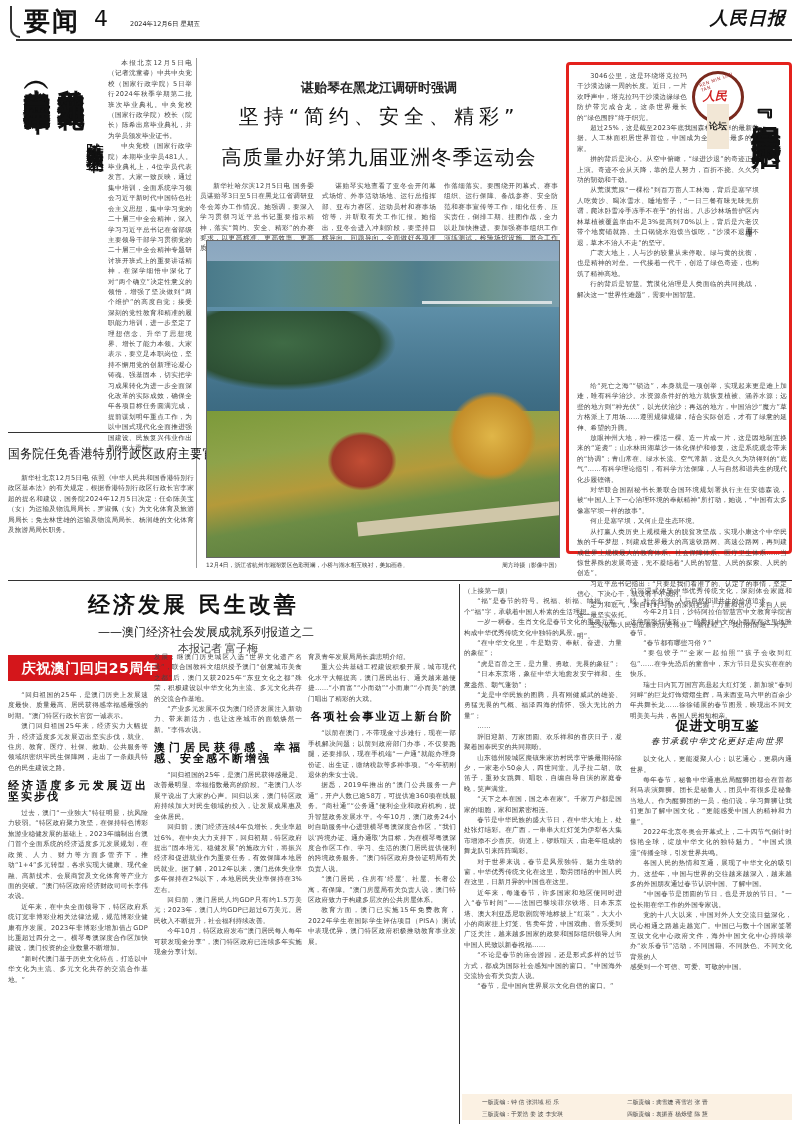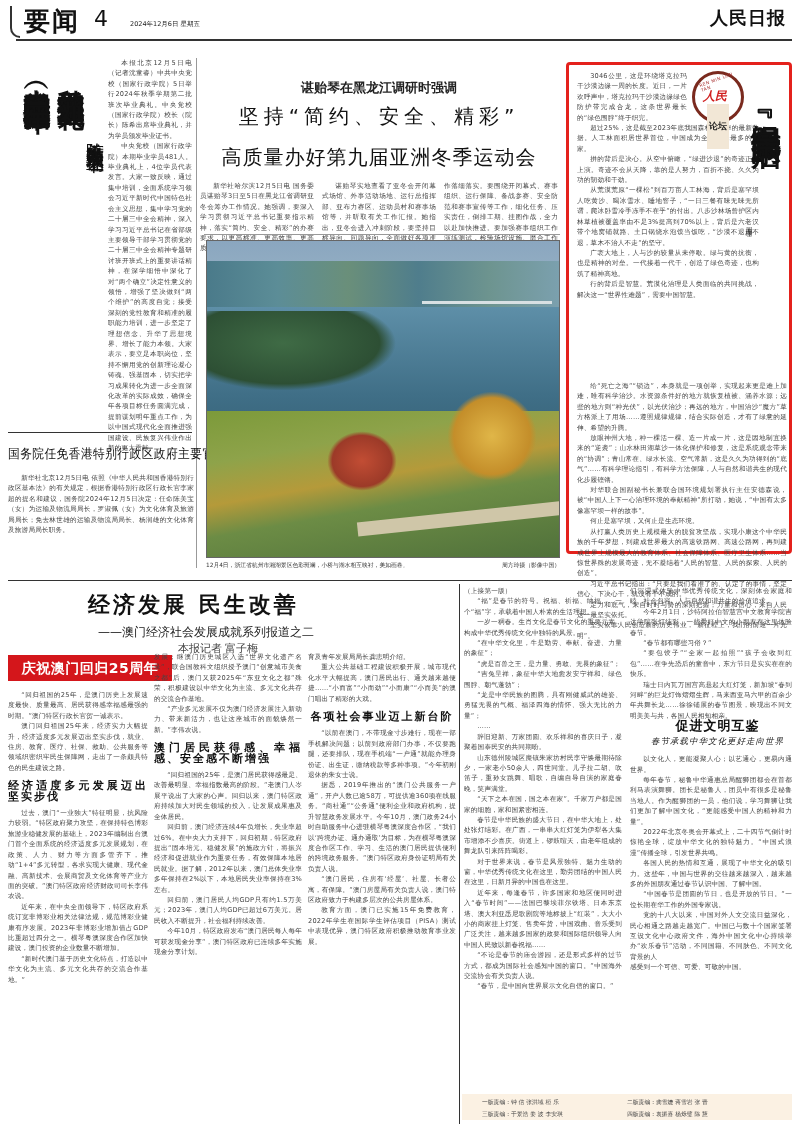--- a/index.html
+++ b/index.html
@@ -10,21 +10,21 @@
 .body-text p.noind{text-indent:0}
 .vline{position:absolute;background:#999;width:1px}
 .hline{position:absolute;background:#999;height:1px}
 
 
 #masthead{left:8px;top:0;width:784px;height:42px}
 #masthead .bracket{position:absolute;left:2px;top:6px;width:10px;height:32px;border-left:2px solid #333;border-bottom:2px solid #333;border-bottom-left-radius:10px}
 #masthead .section{position:absolute;left:16px;top:4px;font-size:26px;font-weight:bold;color:#111;letter-spacing:2px}
 #masthead .pageno{position:absolute;left:86px;top:6px;font-size:22px;color:#111}
 #masthead .date{position:absolute;left:122px;top:20px;font-size:6.5px;color:#222}
-#masthead .logo{position:absolute;right:6px;top:6px;font-family:"DejaVu Serif",serif;font-size:18px;font-weight:bold;color:#111;letter-spacing:1px}
+#masthead .logo{position:absolute;right:6px;top:6px;font-family:"DejaVu Serif",serif;font-style:italic;font-size:18px;font-weight:bold;color:#111;letter-spacing:1px}
 #masthead .rule{position:absolute;left:8px;right:0;top:39px;height:2px;background:#333}
 
 
 #party-school{left:8px;top:58px;width:186px;height:346px}
 .vhead{position:absolute;writing-mode:vertical-rl;font-weight:bold;color:#111}
 #party-school .h1{left:12px;top:10px;font-size:27px;line-height:34px;letter-spacing:1px}
 #party-school .h2{left:46px;top:10px;font-size:27px;line-height:34px;letter-spacing:1px}
 #party-school .sub{left:76px;top:70px;font-family:"DejaVu Serif",serif;font-weight:normal;font-size:18px;line-height:22px;letter-spacing:1px}
 #party-school .text{position:absolute;left:100px;top:0;width:84px}
 
@@ -216,21 +216,21 @@
 </div>
 
 <div class="vline" style="left:459px;top:584px;height:540px;background:#333"></div>
 
 <div class="col body-text" style="left:464px;top:586px;width:158px;height:500px;overflow:hidden">
   <p class="noind">（上接第一版）</p>
   <p>“福”是春节的符号。祝福、祈福、纳福……一个“福”字，承载着中国人朴素的生活理想。</p>
   <p>一岁一稠春。生肖文化是春节文化的重要元素，构成中华优秀传统文化中独特的风景。</p>
   <p>“在中华文化里，牛是勤劳、奉献、奋进、力量的象征”；</p>
   <p>“虎是百兽之王，是力量、勇敢、无畏的象征”；</p>
-  <p>“吉兔呈祥，象征中华大地愈发安宁祥和、绿色围脖、朝气蓬勃”；</p>
+  <p>“日本东京塔，象征中华大地愈发安宁祥和、生意盎然、朝气蓬勃”；</p>
   <p>“龙是中华民族的图腾，具有刚健威武的雄姿、勇猛无畏的气概、福泽四海的情怀、强大无比的力量”；</p>
   <p>……</p>
   <p>辞旧迎新、万家团圆、欢乐祥和的喜庆日子，凝聚着国泰民安的共同期盼。</p>
   <p>山东德州陵城区糜镇朱家坊村民李守焕最期待除夕，一家老小50余人，四世同堂。儿子拉二胡、吹笛子，重孙女跳舞、唱歌，自编自导自演的家庭春晚，笑声满堂。</p>
   <p>“天下之本在国，国之本在家”。千家万户都是国家的细胞，家和国紧密相连。</p>
   <p>春节是中华民族的盛大节日，在中华大地上，处处张灯结彩。在广西，一串串大红灯笼为伊犁各大集市增添不少喜庆。街道上，锣鼓喧天，由老年组成的舞龙队引来阵阵喝彩。</p>
   <p>对于世界来说，春节是风景独特、魅力生动的窗，中华优秀传统文化在这里，勤劳团结的中国人民在这里，日新月异的中国也在这里。</p>
   <p>近年来，每逢春节，许多国家和地区便同时进入“春节时间”——法国巴黎埃菲尔铁塔、日本东京塔、澳大利亚悉尼歌剧院等地标披上“红装”，大大小小的商家挂上灯笼、售卖年货，中国戏曲、音乐受到广泛关注，越来越多国家的政要和国际组织领导人向中国人民致以新春祝福……</p>
   <p>“不论是春节的庙会游园，还是形式多样的过节方式，都成为国际社会感知中国的窗口。”中国海外交流协会有关负责人说。</p>
   <p>“春节，是中国向世界展示文化自信的窗口。”</p>

